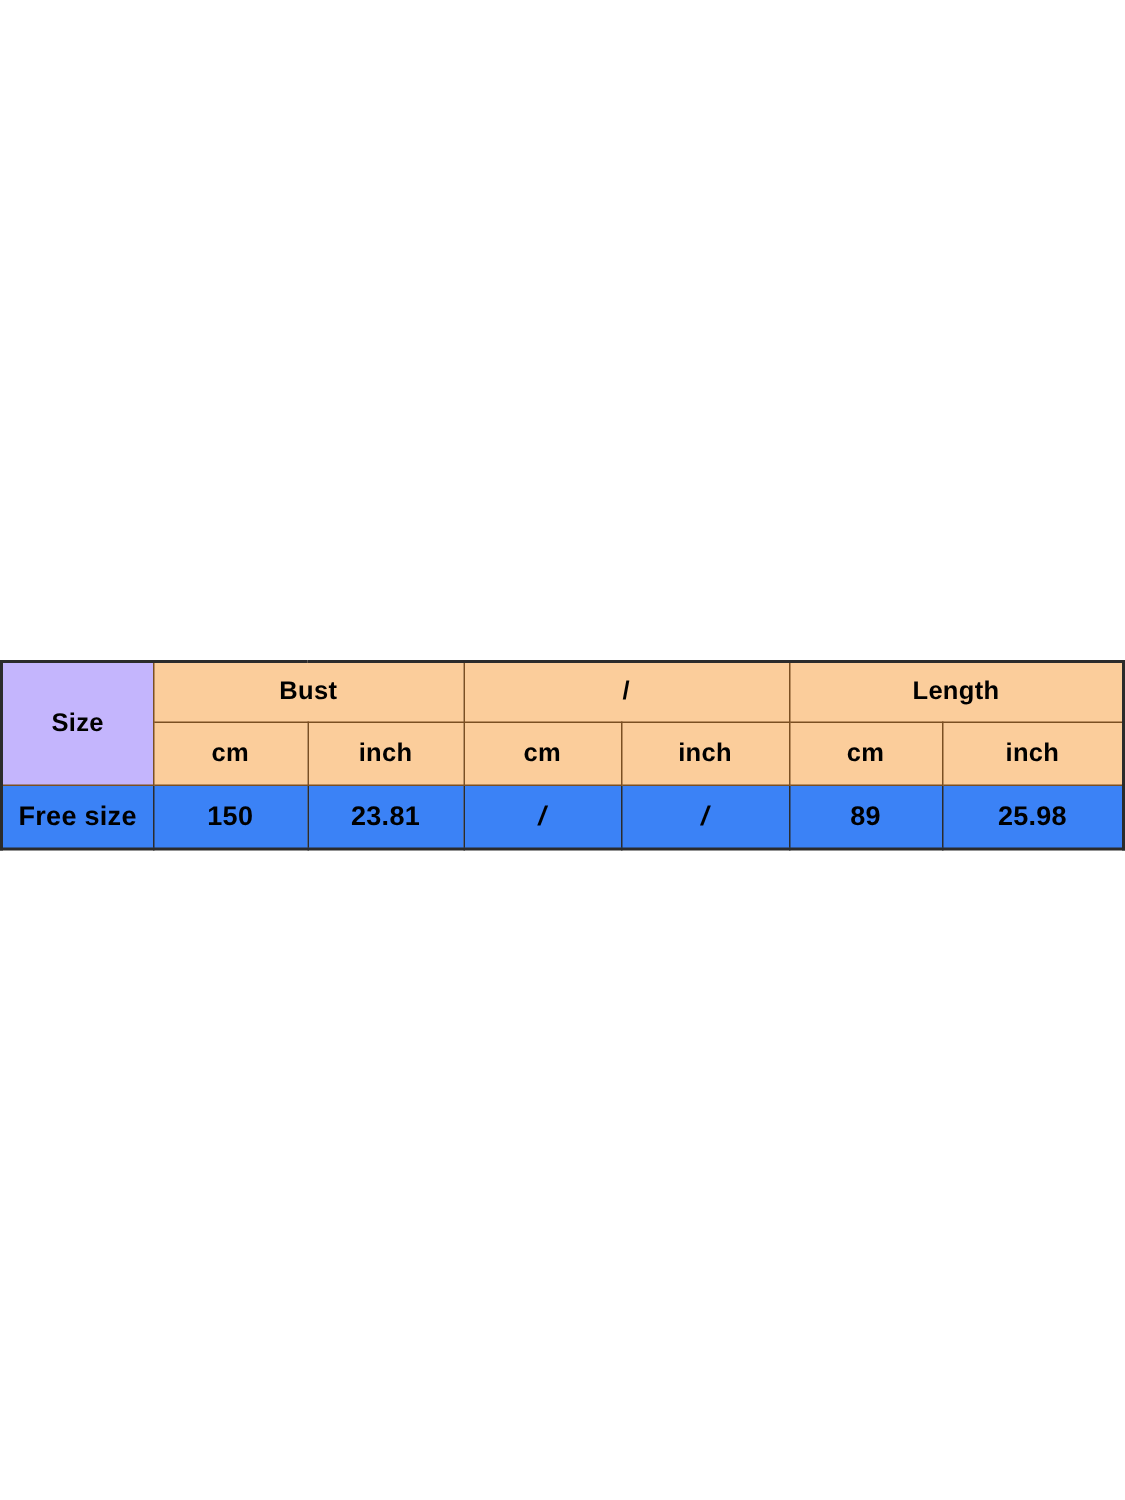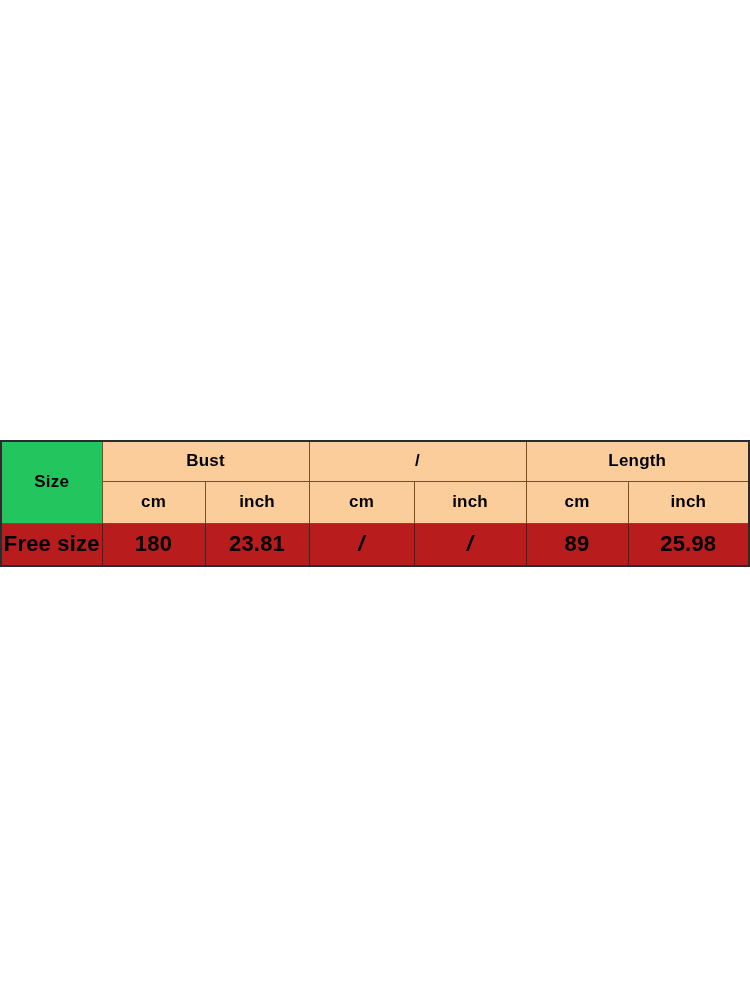--- a/index.html
+++ b/index.html
@@ -49,30 +49,30 @@
   }
   .grp {
     height: 39px;
     font-size: 18px;
   }
   .unit {
     height: 41px;
     font-size: 17px;
   }
   .size-cell {
-    background: #22c55e;
+    background: #c4b5fd;
     font-size: 18px;
   }
 
   
   tr.data-row td {
-    background: #b91c1c;
+    background: #3b82f6;
     height: 41px;
     border: 1px solid #2b2b2b;
-    font-size: 22px;
+    font-size: 18px;
   }
   td.size-name {
     text-align: left;
     padding-left: 7px;
     font-size: 18px;
   }
 
   .slash {
     font-style: italic;
     font-weight: bold;
@@ -111,21 +111,21 @@
       <tr>
         <td class="hdr unit">cm</td>
         <td class="hdr unit">inch</td>
         <td class="hdr unit">cm</td>
         <td class="hdr unit">inch</td>
         <td class="hdr unit">cm</td>
         <td class="hdr unit">inch</td>
       </tr>
       <tr class="data-row">
         <td class="size-name">Free size</td>
-        <td>180</td>
+        <td>150</td>
         <td>23.81</td>
         <td class="slash">/</td>
         <td class="slash">/</td>
         <td>89</td>
         <td>25.98</td>
       </tr>
     </tbody>
   </table>
 </div>
 

